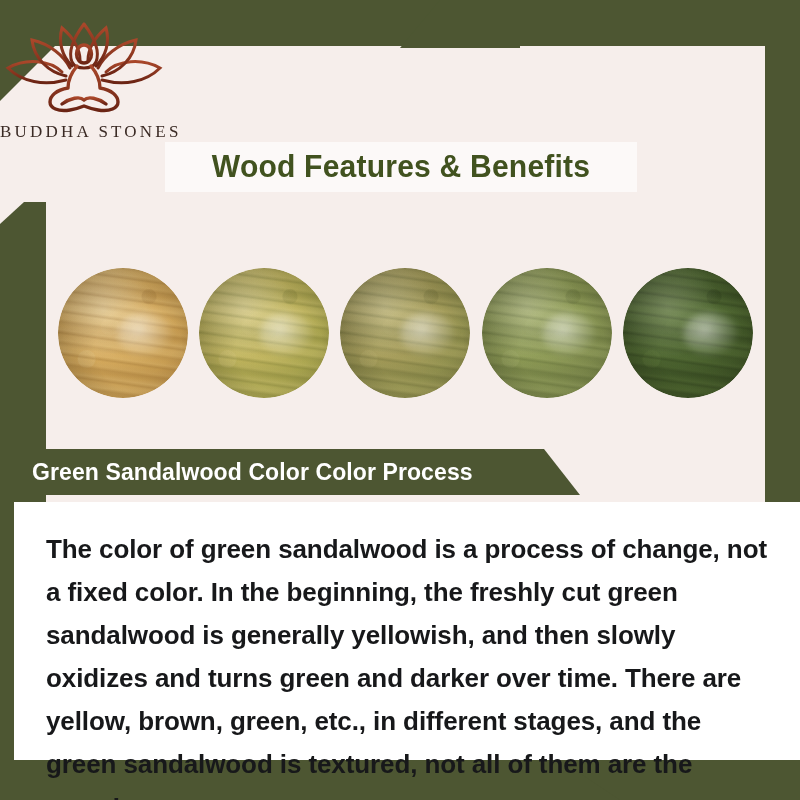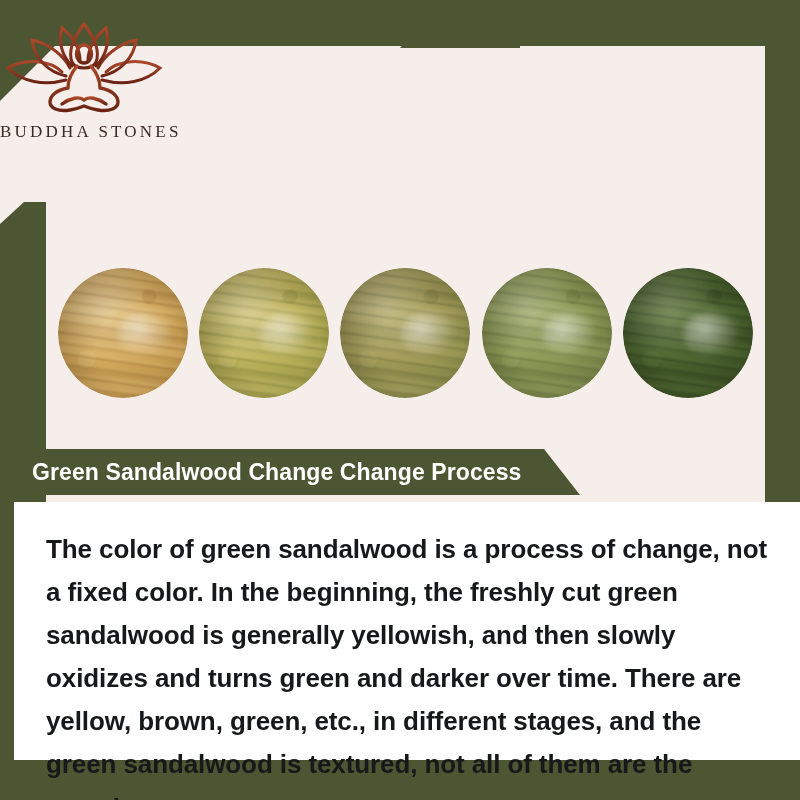--- a/index.html
+++ b/index.html
@@ -188,20 +188,23 @@
         <ellipse cx="84" cy="34" rx="7.5" ry="9"></ellipse>
 
         <path d="M77 46 C 72 52, 68 60, 68 68 C 56 70, 50 76, 50 82 C 50 88, 58 92, 70 90 C 78 88.5, 84 86, 84 86 C 84 86, 90 88.5, 98 90 C 110 92, 118 88, 118 82 C 118 76, 112 70, 100 68 C 100 60, 96 52, 91 46"></path>
 
         <path d="M62 84 C 70 78, 80 76, 84 80 C 88 76, 98 78, 106 84"></path>
       </g>
     </svg>
     <div class="brand-word">BUDDHA STONES</div>
   </div>
 
+  <div class="title-band">
+    <div class="title-text">Wood Features &amp; Benefits</div>
+  </div>
 
   <div class="beads-row">
     <div class="bead">
       <div class="grain" style="background-image: repeating-linear-gradient(8deg, rgba(156, 116, 56, 0) 0px, rgba(156, 116, 56, 0.333) 2px, rgba(227, 197, 134, 0.2) 5px, rgba(214, 171, 94, 0) 9px, rgba(156, 116, 56, 0.267) 13px, rgba(227, 197, 134, 0.133) 16px, rgba(214, 171, 94, 0) 21px), repeating-linear-gradient(3deg, rgba(214, 171, 94, 0) 0px, rgba(227, 197, 134, 0.227) 12px, rgba(156, 116, 56, 0.19) 26px, rgba(214, 171, 94, 0) 40px), radial-gradient(circle at 22% 70%, rgba(227, 197, 134, 0.333) 0px, rgba(227, 197, 134, 0.333) 6%, transparent 7%), radial-gradient(circle at 70% 22%, rgba(156, 116, 56, 0.3) 0px, rgba(156, 116, 56, 0.3) 5%, transparent 6%), radial-gradient(circle at 40% 45%, rgba(227, 197, 134, 0.267) 0px, rgba(227, 197, 134, 0.267) 8%, transparent 9%), radial-gradient(circle at 36% 32%, rgb(227, 197, 134) 0%, rgb(214, 171, 94) 38%, rgb(197, 154, 79) 66%, rgb(156, 116, 56) 100%); background-color: rgb(197, 154, 79);"></div>
       <div class="shine"></div>
       <div class="shade"></div>
     </div>
     <div class="bead">
       <div class="grain" style="background-image: repeating-linear-gradient(8deg, rgba(125, 124, 56, 0) 0px, rgba(125, 124, 56, 0.333) 2px, rgba(212, 199, 125, 0.2) 5px, rgba(192, 180, 93, 0) 9px, rgba(125, 124, 56, 0.267) 13px, rgba(212, 199, 125, 0.133) 16px, rgba(192, 180, 93, 0) 21px), repeating-linear-gradient(3deg, rgba(192, 180, 93, 0) 0px, rgba(212, 199, 125, 0.227) 12px, rgba(125, 124, 56, 0.19) 26px, rgba(192, 180, 93, 0) 40px), radial-gradient(circle at 22% 70%, rgba(212, 199, 125, 0.333) 0px, rgba(212, 199, 125, 0.333) 6%, transparent 7%), radial-gradient(circle at 70% 22%, rgba(125, 124, 56, 0.3) 0px, rgba(125, 124, 56, 0.3) 5%, transparent 6%), radial-gradient(circle at 40% 45%, rgba(212, 199, 125, 0.267) 0px, rgba(212, 199, 125, 0.267) 8%, transparent 9%), radial-gradient(circle at 36% 32%, rgb(212, 199, 125) 0%, rgb(192, 180, 93) 38%, rgb(169, 164, 78) 66%, rgb(125, 124, 56) 100%); background-color: rgb(169, 164, 78);"></div>
       <div class="shine"></div>
@@ -218,20 +221,20 @@
       <div class="shade"></div>
     </div>
     <div class="bead">
       <div class="grain" style="background-image: repeating-linear-gradient(8deg, rgba(43, 58, 26, 0) 0px, rgba(43, 58, 26, 0.333) 2px, rgba(97, 121, 61, 0.2) 5px, rgba(76, 100, 48, 0) 9px, rgba(43, 58, 26, 0.267) 13px, rgba(97, 121, 61, 0.133) 16px, rgba(76, 100, 48, 0) 21px), repeating-linear-gradient(3deg, rgba(76, 100, 48, 0) 0px, rgba(97, 121, 61, 0.227) 12px, rgba(43, 58, 26, 0.19) 26px, rgba(76, 100, 48, 0) 40px), radial-gradient(circle at 22% 70%, rgba(97, 121, 61, 0.333) 0px, rgba(97, 121, 61, 0.333) 6%, transparent 7%), radial-gradient(circle at 70% 22%, rgba(43, 58, 26, 0.3) 0px, rgba(43, 58, 26, 0.3) 5%, transparent 6%), radial-gradient(circle at 40% 45%, rgba(97, 121, 61, 0.267) 0px, rgba(97, 121, 61, 0.267) 8%, transparent 9%), radial-gradient(circle at 36% 32%, rgb(97, 121, 61) 0%, rgb(76, 100, 48) 38%, rgb(63, 84, 38) 66%, rgb(43, 58, 26) 100%); background-color: rgb(63, 84, 38);"></div>
       <div class="shine"></div>
       <div class="shade"></div>
     </div>
   </div>
 
   <div class="section-banner">
-    <span>Green Sandalwood Change Change Process</span>
+    <span>Green Sandalwood Color Color Process</span>
   </div>
 
   <div class="body-panel">
     <p class="body-copy">The color of green sandalwood is a process of change, not a fixed color. In the beginning, the freshly cut green sandalwood is generally yellowish, and then slowly oxidizes and turns green and darker over time. There are yellow, brown, green, etc., in different stages, and the green sandalwood is textured, not all of them are the same!</p>
   </div>
 
 </div>
 
 </body></html>

